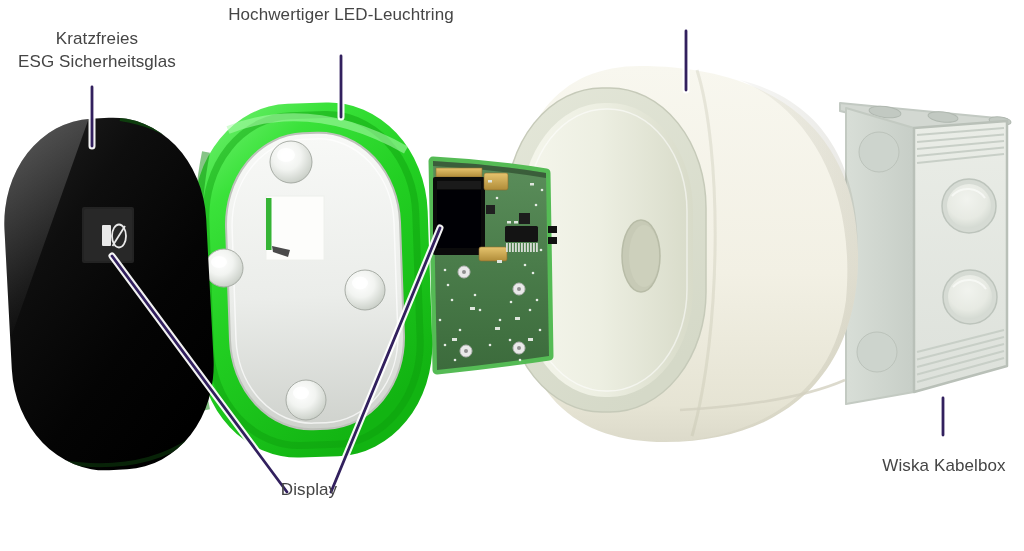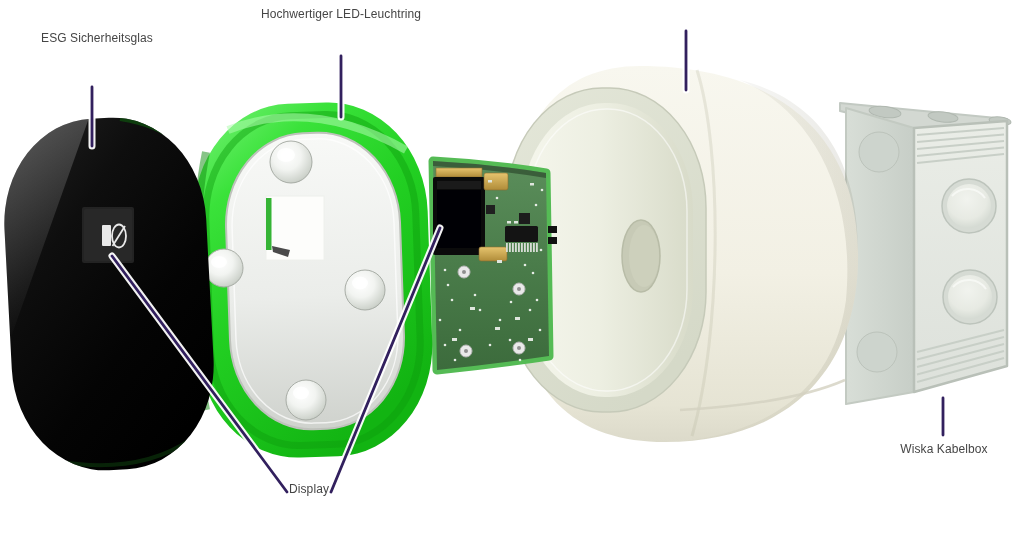--- a/index.html
+++ b/index.html
@@ -3,21 +3,21 @@
 <meta charset="utf-8">
 <style>
   html,body{margin:0;padding:0;background:#ffffff;}
   .stage{
     position:relative;width:1024px;height:551px;background:#ffffff;
     font-family:"Liberation Sans", sans-serif;overflow:hidden;
   }
   .scene-svg{position:absolute;left:0;top:0;}
   .label{
     position:absolute;transform:translateX(-50%);
-    color:#454545;font-size:12px;line-height:23px;text-align:center;
+    color:#454545;font-size:17px;line-height:23px;text-align:center;
     white-space:nowrap;letter-spacing:.1px;
   }
   .label span{display:block;}
 </style>
 </head>
 <body>
 
 <div class="stage">
 
 <svg class="scene-svg" width="1024" height="551" viewBox="0 0 1024 551">
@@ -301,25 +301,26 @@
       <path d="M112 256 L287 492" stroke="#32205e" stroke-width="2.8"></path>
     </g>
     <g>
       <path d="M440 228 L331 492" stroke="#ffffff" stroke-width="7" opacity="0.95"></path>
       <path d="M440 228 L331 492" stroke="#32205e" stroke-width="2.8"></path>
     </g>
   </g>
 </svg>
 
 <div class="label" style="left:97px;top:27px">
+  <span>Kratzfreies</span>
   <span>ESG Sicherheitsglas</span>
 </div>
 <div class="label" style="left:341px;top:3px">
   <span>Hochwertiger LED-Leuchtring</span>
 </div>
-<div class="label" style="left:944px;top:438px">
+<div class="label" style="left:944px;top:454px">
   <span>Wiska Kabelbox</span>
 </div>
 <div class="label" style="left:309px;top:478px">
   <span>Display</span>
 </div>
 
 </div>
 
 </body></html>

